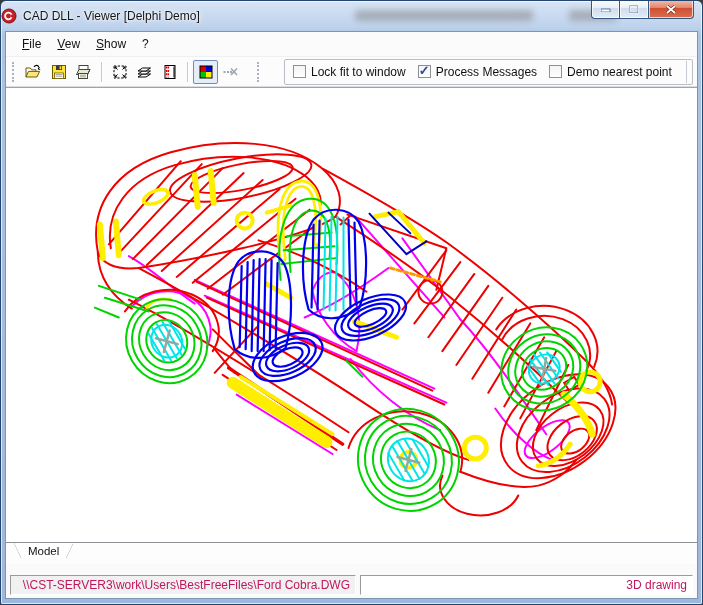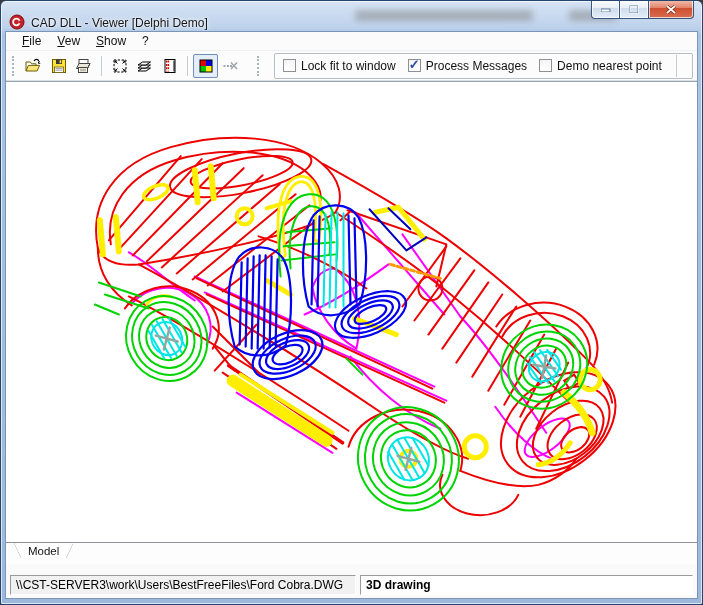--- a/index.html
+++ b/index.html
@@ -5,21 +5,21 @@
   * { box-sizing: border-box; margin: 0; padding: 0; }
   html,body { width:703px; height:605px; }
   body { font-family:"Liberation Sans", sans-serif; background:#3a3a3a; }
 
   
   .window { position:relative; width:703px; height:605px;
     border:1px solid #24456e; border-radius:6px 6px 2px 2px;
     background:linear-gradient(180deg,#d7e4f4 0px,#bed2ec 26px,#abc4e3 34px,#a2bcdf 60%,#9db8dc 100%);
     box-shadow:inset 0 0 0 1px rgba(255,255,255,.65); overflow:hidden; }
 
-  .titlebar { position:relative; height:29px; display:flex; align-items:flex-end; padding-left:8px; }
+  .titlebar { position:relative; height:29px; display:flex; align-items:center; }
   .title-icon { width:16px; height:16px; margin-right:6px; }
   .title-text { font-size:12px; color:#161616; text-shadow:0 0 3px #fff, 0 0 6px #fff; }
   .blur-blob { position:absolute; background:#5d564c; opacity:.32; filter:blur(3px); border-radius:3px; }
   .blur1 { left:354px; top:9px; width:178px; height:11px; }
   .blur2 { left:568px; top:9px; width:48px; height:11px; }
 
   .win-buttons { position:absolute; top:-1px; right:8px; display:flex; }
   .wbtn { width:29px; height:19px; border:1px solid #35567e; border-top:none;
     display:flex; align-items:center; justify-content:center;
     background:linear-gradient(180deg,#fdfeff 0%,#e7eef7 45%,#cfdcec 46%,#e3edf8 100%);
@@ -27,36 +27,36 @@
   .wbtn + .wbtn { border-left:none; }
   .wbtn.min { border-radius:0 0 0 4px; }
   .wbtn.close { width:45px; border-radius:0 0 4px 0;
     background:linear-gradient(180deg,#f5c0b2 0%,#e08267 45%,#cf4f30 46%,#d96e50 100%); }
   .wbtn svg { display:block; }
 
   .client { position:absolute; left:4px; right:4px; top:30px; bottom:5px;
     background:#fafafa; display:flex; flex-direction:column; border:1px solid #7a95b5; }
 
   
-  .menubar { height:19px; background:#fbfbfb; display:flex; align-items:center; padding-left:8px;
+  .menubar { height:25px; background:#fbfbfb; display:flex; align-items:center; padding-left:8px;
     border-bottom:1px solid #eef1f4; }
   .mi { font-size:12px; color:#111; padding:3px 8px; }
   .mi::first-letter { text-decoration:underline; }
   .mi.plain::first-letter { text-decoration:none; }
 
   
   .toolbar { height:30px; background:#fcfcfc; border-bottom:1px solid #d9dde2;
     display:flex; align-items:center; padding:0 4px 0 6px; }
   .grip { width:5px; height:20px; border-left:2px dotted #a9b2bd; margin:0 4px 0 0; }
   .tbtn { width:25px; height:24px; display:flex; align-items:center; justify-content:center; border:1px solid transparent; border-radius:2px; }
   .tbtn.pressed { border-color:#6d8dbb; background:#e4edf8; }
   .tbtn.disabled { opacity:.95; }
   .tsep { width:1px; height:20px; background:#c7ccd3; margin:0 5px; }
   .cb-panel { flex:1; height:26px; border:1px solid #b9bec6; border-radius:2px;
-    display:flex; align-items:center; padding-left:8px; margin-left:8px; background:#fcfcfc; }
+    display:flex; align-items:center; padding-left:8px; margin-left:18px; background:#fcfcfc; }
   .cb-row { display:flex; align-items:center; margin-right:12px; }
   .cb-box { width:13px; height:13px; border:1px solid #8e9094; background:linear-gradient(180deg,#f4f4f4,#fff);
     margin-right:5px; position:relative; }
   .cb-box .glyph { display:none; position:absolute; left:0px; top:-3px; font-size:13px; font-weight:bold; color:#2b4f9e; }
   .cb-box.checked .glyph { display:block; }
   .cb-label { font-size:12px; color:#111; white-space:nowrap; }
   .cb-divider { width:1px; height:22px; background:#c7ccd3; margin-left:2px; }
 
   
   .canvas { flex:1; position:relative; background:#fff; border-top:1px solid #9aa4ad; border-bottom:1px solid #8d9196; overflow:hidden; }
@@ -81,24 +81,24 @@
   .tabstrip { height:21px; background:#fdfdfd; display:flex; align-items:flex-start; padding-left:8px; }
   .sheet-tab { position:relative; margin-top:0px; padding:1px 14px 2px 14px; font-size:11.5px; color:#111;
     background:#fff; clip-path:polygon(12% 0, 88% 0, 100% 100%, 0 100%);
     transform:scaleY(-1); }
   .sheet-tab span{ display:inline-block; transform:scaleY(-1); }
   .tab-wrap { filter:drop-shadow(0 0 0.6px #333); }
   .spacerband { height:10px; }
 
   
   .statusbar { height:24px; display:flex; gap:4px; padding:1px 4px 3px 4px; align-items:stretch; }
-  .spanel { border:1px solid; border-color:#9b9b9b #fff #fff #9b9b9b; font-size:12px; color:#000000;
-    display:flex; align-items:center; padding:0 5px; white-space:nowrap; overflow:hidden; }
+  .spanel { border:1px solid; border-color:#9b9b9b #fff #fff #9b9b9b; font-size:12px; color:#be185d;
+    display:flex; align-items:center; padding:0 5px; white-space:nowrap; overflow:hidden;justify-content:flex-end; }
   .spanel.path { width:346px; background:#f1f1f1; }
-  .spanel.info { flex:1; background:#fff;font-weight:bold; }
+  .spanel.info { flex:1; background:#fff; }
 </style>
 </head>
 <body>
 
 <div class="window">
 
   <div class="titlebar">
     <svg class="title-icon" viewBox="0 0 16 16">
       <circle cx="8" cy="8" r="7" fill="#c42026" stroke="#7d1013" stroke-width="1"></circle>
       <circle cx="7.4" cy="8" r="4.2" fill="#ffffff"></circle>

